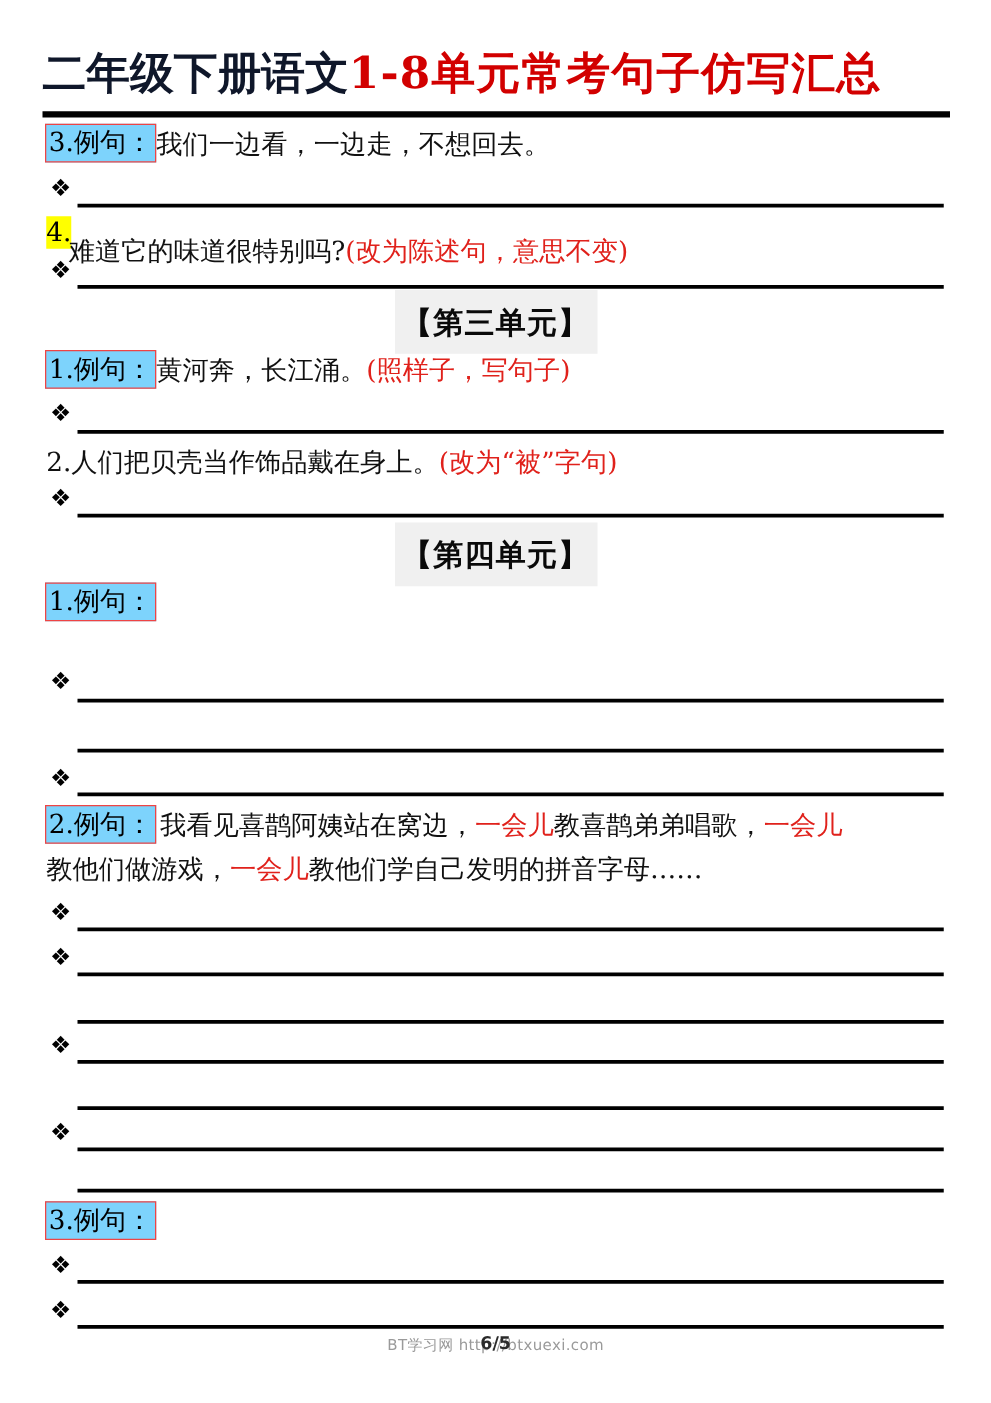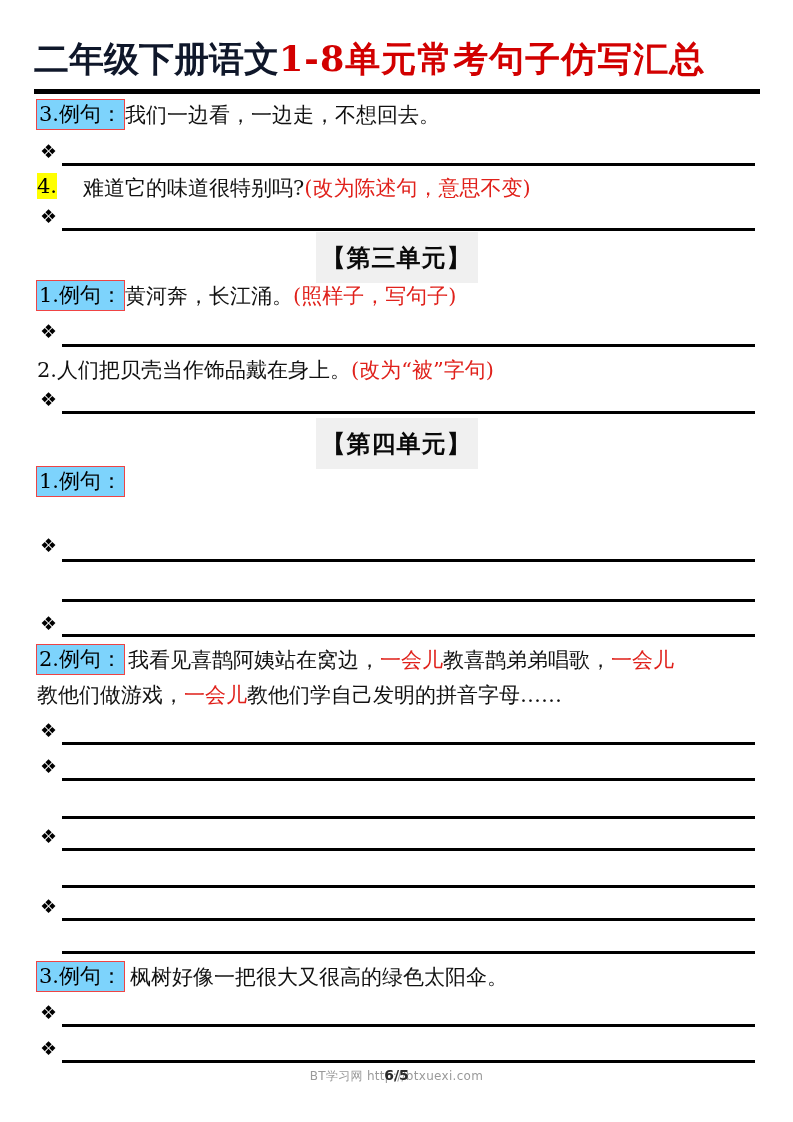--- a/index.html
+++ b/index.html
@@ -158,21 +158,21 @@
   </div>
   <div class="title-rule"></div>
 
   <div class="hl" style="left:36px; top:99px;">3.例句：</div>
   <div class="txt" style="left:125px; top:100px;">我们一边看，一边走，不想回去。</div>
 
   <div class="bullet" style="left:40px; top:142px;">❖</div>
   <div class="rule" style="left:62px; top:163px; width:693px;"></div>
 
   <div class="hl-num" style="left:37px; top:173px;">4.</div>
-  <div class="txt" style="left:55px; top:173px;margin-left:28px;"><span>难道它的味道很特别吗?</span><span class="red">(改为陈述句，意思不变)</span></div>
+  <div class="txt" style="left:55px; top:186px;"><span>难道它的味道很特别吗?</span><span class="red">(改为陈述句，意思不变)</span></div>
 
   <div class="bullet" style="left:40px; top:207px;">❖</div>
   <div class="rule" style="left:62px; top:228px; width:693px;"></div>
 
   <div class="unit" style="top:242px;"><span>【第三单元】</span></div>
 
   <div class="hl" style="left:36px; top:280px;">1.例句：</div>
   <div class="txt" style="left:125px; top:281px;"><span>黄河奔，长江涌。</span><span class="red">(照样子，写句子)</span></div>
 
   <div class="bullet" style="left:40px; top:322px;">❖</div>
@@ -211,21 +211,20 @@
   <div class="rule" style="left:62px; top:848px; width:693px;"></div>
 
   <div class="rule" style="left:62px; top:885px; width:693px;"></div>
 
   <div class="bullet" style="left:40px; top:897px;">❖</div>
   <div class="rule" style="left:62px; top:918px; width:693px;"></div>
 
   <div class="rule" style="left:62px; top:951px; width:693px;"></div>
 
   <div class="hl" style="left:36px; top:961px;">3.例句：</div>
-  <div class="txt" style="left:130px; top:962px;">枫树好像一把很大又很高的绿色太阳伞。</div>
 
   <div class="bullet" style="left:40px; top:1003px;">❖</div>
   <div class="rule" style="left:62px; top:1024px; width:693px;"></div>
 
   <div class="bullet" style="left:40px; top:1039px;">❖</div>
   <div class="rule" style="left:62px; top:1060px; width:693px;"></div>
 
   <div class="footer">BT学习网 http://btxuexi.com</div>
   <div class="pagenum">6/5</div>
 

